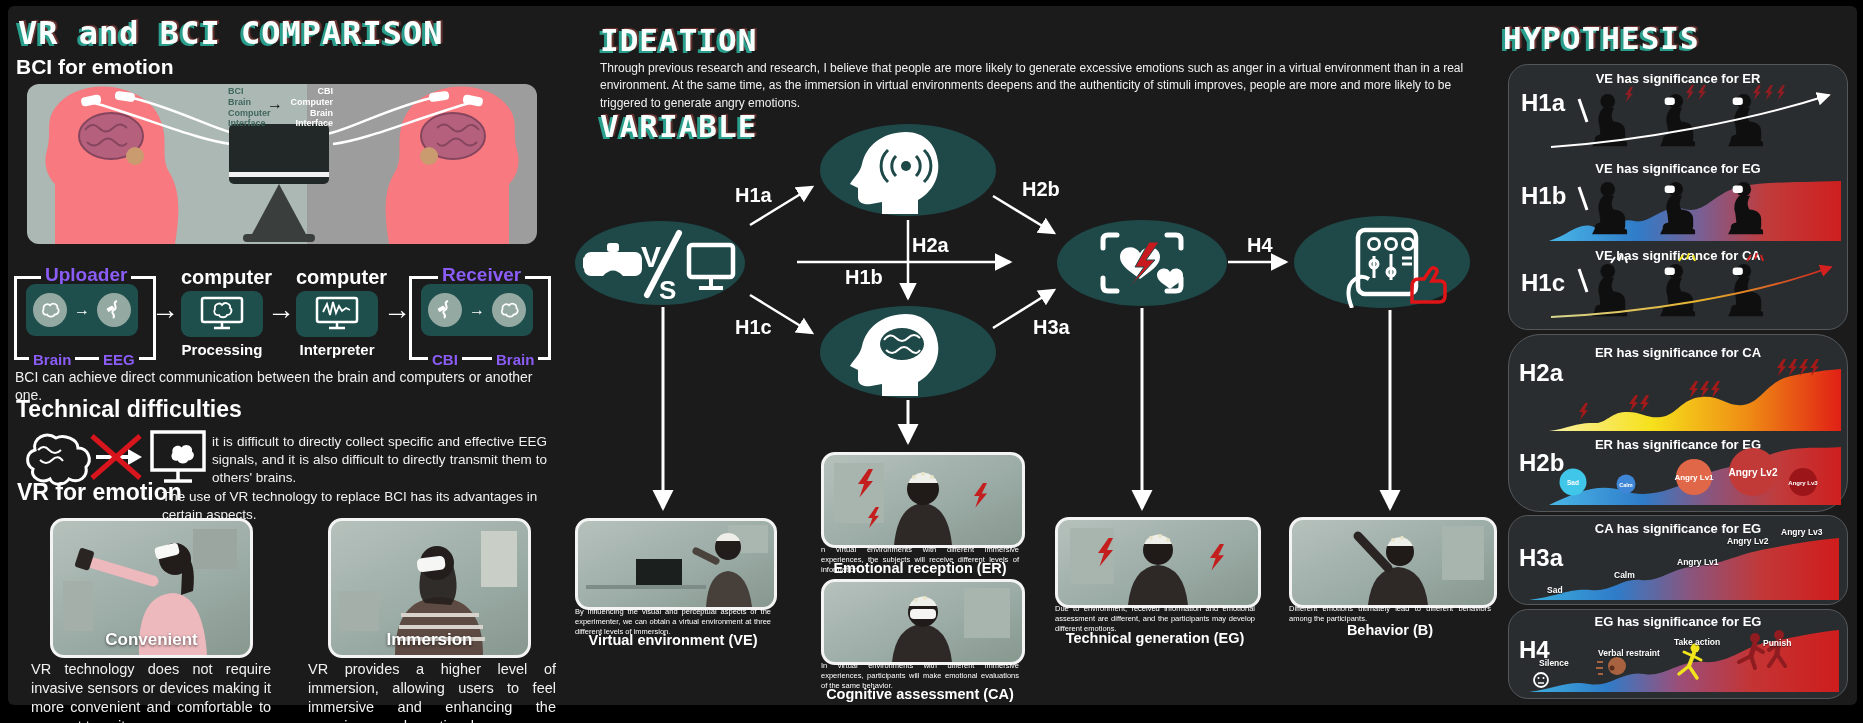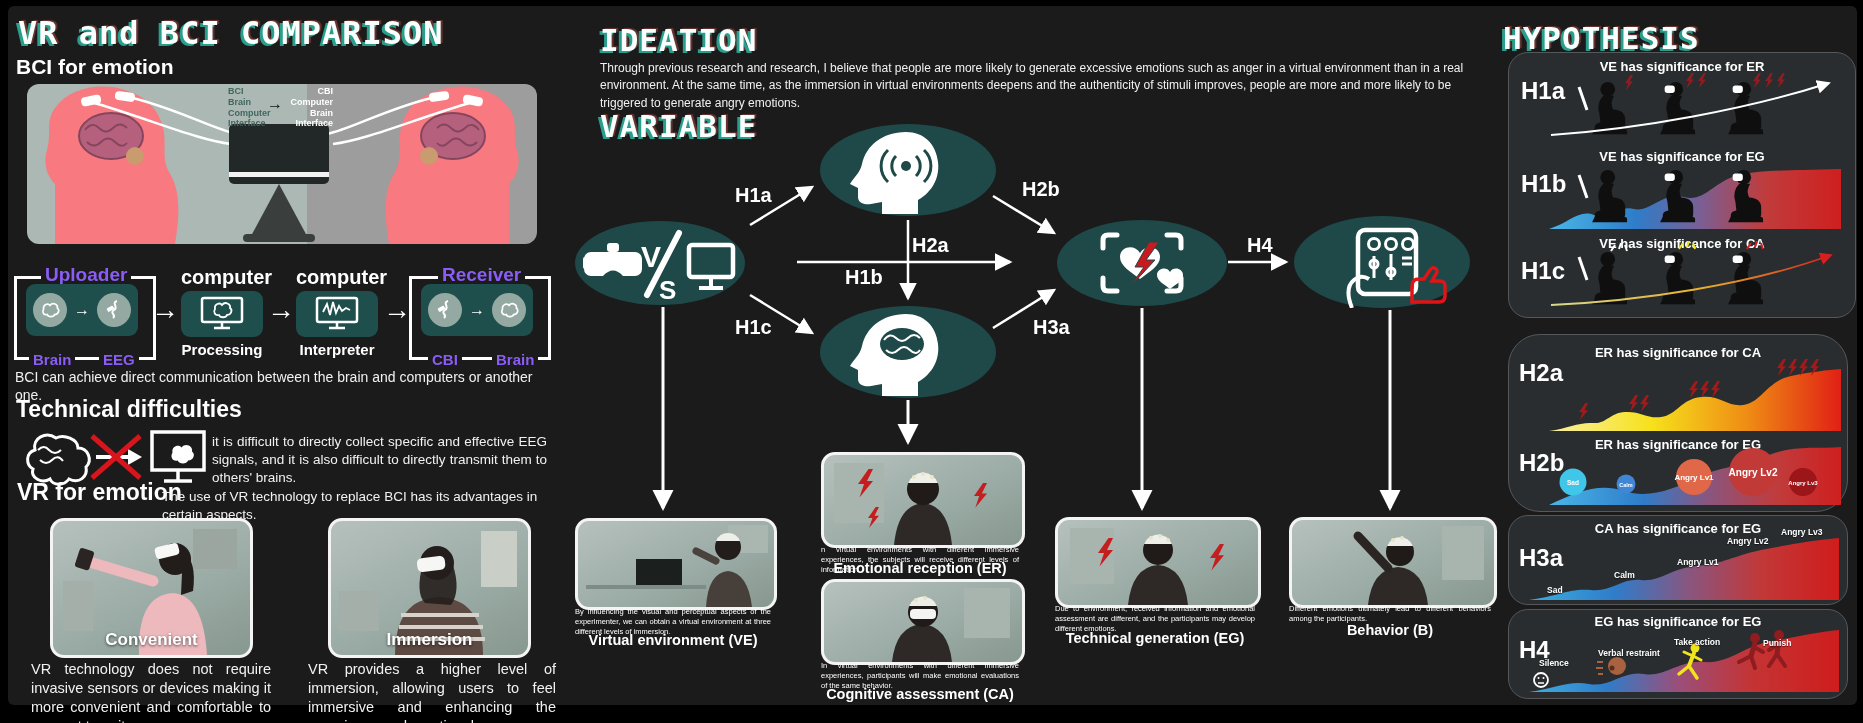--- a/index.html
+++ b/index.html
@@ -372,21 +372,21 @@
     <path d="M95 26 a14 14 0 0 1 26 0 z" fill="#efefea"></path>
     <circle cx="101" cy="20" r="2" fill="#e8e4c8"></circle>
         <circle cx="110" cy="18" r="2" fill="#e8e4c8"></circle>
   </svg>
 </div>
 <div class="mdesc" style="left:1289px;top:604px;width:202px;">Different emotions ultimately lead to different behaviors among the participants.</div>
 <div class="mcap" style="left:1289px;top:622px;width:202px;">Behavior (B)</div>
 
 <div class="abs glitch" style="left:1503px;top:20px;font-size:31px;">HYPOTHESIS</div>
 
-<div class="hbox" style="left:1508px;top:52px;width:338px;height:264px;padding-left:8px;">
+<div class="hbox" style="left:1508px;top:64px;width:338px;height:264px;">
   <div class="htitle" style="top:6px;">VE has significance for ER</div>
   <div class="hid" style="left:12px;top:24px;">H1a</div>
   <svg class="abs" style="left:40px;top:20px;" width="292" height="68" viewBox="0 0 292 68">
     <defs>
           <marker id="mw1" markerWidth="9" markerHeight="9" refX="6" refY="3.5" orient="auto">
             <path d="M0 0 L7 3.5 L0 7 Z" fill="#fff"></path>
           </marker>
         </defs>
     <line x1="30" y1="14" x2="38" y2="37" stroke="#fff" stroke-width="3"></line>
     <g transform="translate(44 8) scale(0.92)">

